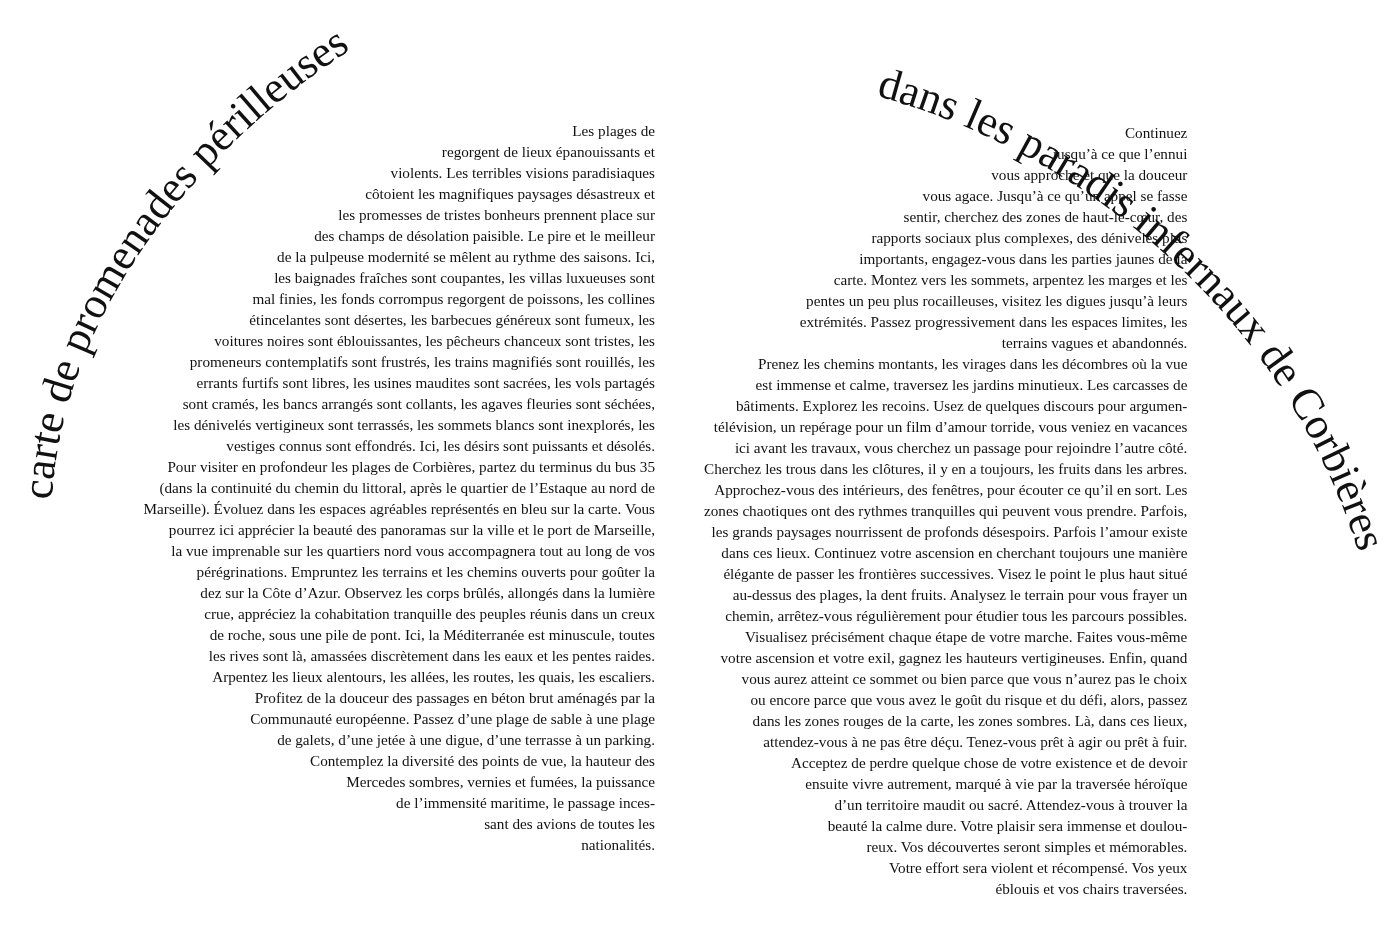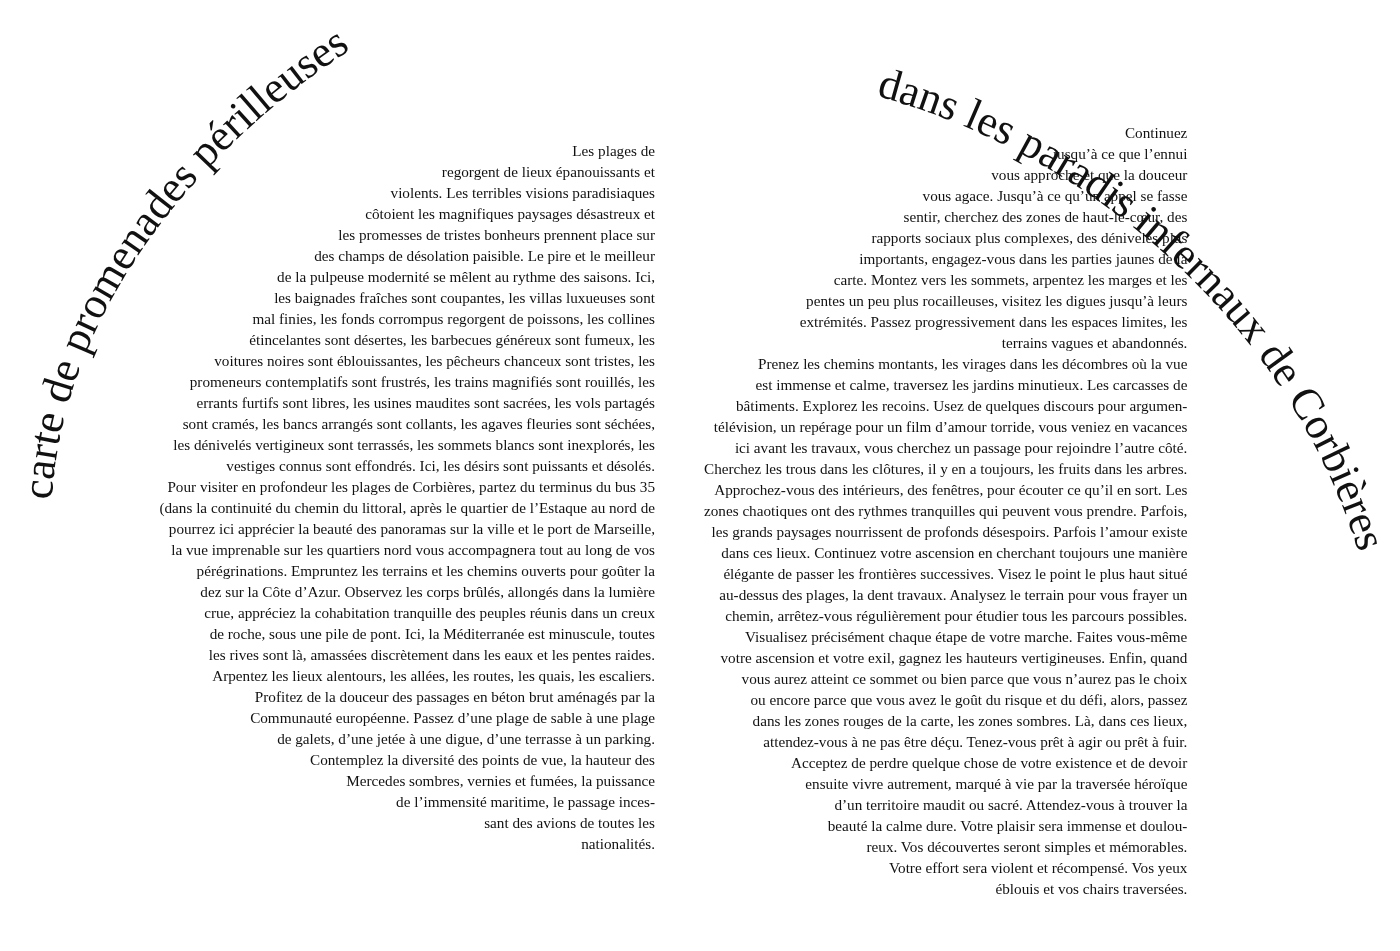--- a/index.html
+++ b/index.html
@@ -1,19 +1,19 @@
 <!DOCTYPE html>
 <html><head>
 <meta charset="utf-8">
 <style>
   html, body { margin: 0; padding: 0; background: #ffffff; }
   body { width: 1400px; height: 951px; position: relative; overflow: hidden; font-family: "Liberation Serif", "DejaVu Serif", serif; color: #111; }
   .col { position: absolute; font-size: 15.2px; line-height: 21px; letter-spacing: 0; }
   .col .line { display: block; white-space: nowrap; }
-  .left-col { right: 745px; top: 140px; text-align: right; }
+  .left-col { right: 745px; top: 120px; text-align: right; }
   .right-col { left: 704px; top: 122px; text-align: right; }
   svg.titles { position: absolute; left: 0; top: 0; width: 1400px; height: 951px; pointer-events: none; }
   svg.titles text { font-family: "Liberation Serif", "DejaVu Serif", serif; font-size: 44px; fill: #111; }
 </style>
 </head>
 <body>
 
 <svg class="titles" viewBox="0 0 1400 951" xmlns="http://www.w3.org/2000/svg">
   <defs>
     <path id="arc-left" d="M 52 500 C 60 330, 180 150, 385 28" fill="none"></path>
@@ -39,20 +39,21 @@
     <span class="line">mal finies, les fonds corrompus regorgent de poissons, les collines</span>
     <span class="line">étincelantes sont désertes, les barbecues généreux sont fumeux, les</span>
     <span class="line">voitures noires sont éblouissantes, les pêcheurs chanceux sont tristes, les</span>
     <span class="line">promeneurs contemplatifs sont frustrés, les trains magnifiés sont rouillés, les</span>
     <span class="line">errants furtifs sont libres, les usines maudites sont sacrées, les vols partagés</span>
     <span class="line">sont cramés, les bancs arrangés sont collants, les agaves fleuries sont séchées,</span>
     <span class="line">les dénivelés vertigineux sont terrassés, les sommets blancs sont inexplorés, les</span>
     <span class="line">vestiges connus sont effondrés. Ici, les désirs sont puissants et désolés.</span>
     <span class="line">Pour visiter en profondeur les plages de Corbières, partez du terminus du bus 35</span>
     <span class="line">(dans la continuité du chemin du littoral, après le quartier de l’Estaque au nord de</span>
+    <span class="line">Marseille). Évoluez dans les espaces agréables représentés en bleu sur la carte. Vous</span>
     <span class="line">pourrez ici apprécier la beauté des panoramas sur la ville et le port de Marseille,</span>
     <span class="line">la vue imprenable sur les quartiers nord vous accompagnera tout au long de vos</span>
     <span class="line">pérégrinations. Empruntez les terrains et les chemins ouverts pour goûter la</span>
     <span class="line">dez sur la Côte d’Azur. Observez les corps brûlés, allongés dans la lumière</span>
     <span class="line">crue, appréciez la cohabitation tranquille des peuples réunis dans un creux</span>
     <span class="line">de roche, sous une pile de pont. Ici, la Méditerranée est minuscule, toutes</span>
     <span class="line">les rives sont là, amassées discrètement dans les eaux et les pentes raides.</span>
     <span class="line">Arpentez les lieux alentours, les allées, les routes, les quais, les escaliers.</span>
     <span class="line">Profitez de la douceur des passages en béton brut aménagés par la</span>
     <span class="line">Communauté européenne. Passez d’une plage de sable à une plage</span>
@@ -79,21 +80,21 @@
     <span class="line">est immense et calme, traversez les jardins minutieux. Les carcasses de</span>
     <span class="line">bâtiments. Explorez les recoins. Usez de quelques discours pour argumen-</span>
     <span class="line">télévision, un repérage pour un film d’amour torride, vous veniez en vacances</span>
     <span class="line">ici avant les travaux, vous cherchez un passage pour rejoindre l’autre côté.</span>
     <span class="line">Cherchez les trous dans les clôtures, il y en a toujours, les fruits dans les arbres.</span>
     <span class="line">Approchez-vous des intérieurs, des fenêtres, pour écouter ce qu’il en sort. Les</span>
     <span class="line">zones chaotiques ont des rythmes tranquilles qui peuvent vous prendre. Parfois,</span>
     <span class="line">les grands paysages nourrissent de profonds désespoirs. Parfois l’amour existe</span>
     <span class="line">dans ces lieux. Continuez votre ascension en cherchant toujours une manière</span>
     <span class="line">élégante de passer les frontières successives. Visez le point le plus haut situé</span>
-    <span class="line">au-dessus des plages, la dent travaux. Analysez le terrain pour vous frayer un</span>
+    <span class="line">au-dessus des plages, la dent fruits. Analysez le terrain pour vous frayer un</span>
     <span class="line">chemin, arrêtez-vous régulièrement pour étudier tous les parcours possibles.</span>
     <span class="line">Visualisez précisément chaque étape de votre marche. Faites vous-même</span>
     <span class="line">votre ascension et votre exil, gagnez les hauteurs vertigineuses. Enfin, quand</span>
     <span class="line">vous aurez atteint ce sommet ou bien parce que vous n’aurez pas le choix</span>
     <span class="line">ou encore parce que vous avez le goût du risque et du défi, alors, passez</span>
     <span class="line">dans les zones rouges de la carte, les zones sombres. Là, dans ces lieux,</span>
     <span class="line">attendez-vous à ne pas être déçu. Tenez-vous prêt à agir ou prêt à fuir.</span>
     <span class="line">Acceptez de perdre quelque chose de votre existence et de devoir</span>
     <span class="line">ensuite vivre autrement, marqué à vie par la traversée héroïque</span>
     <span class="line">d’un territoire maudit ou sacré. Attendez-vous à trouver la</span>

